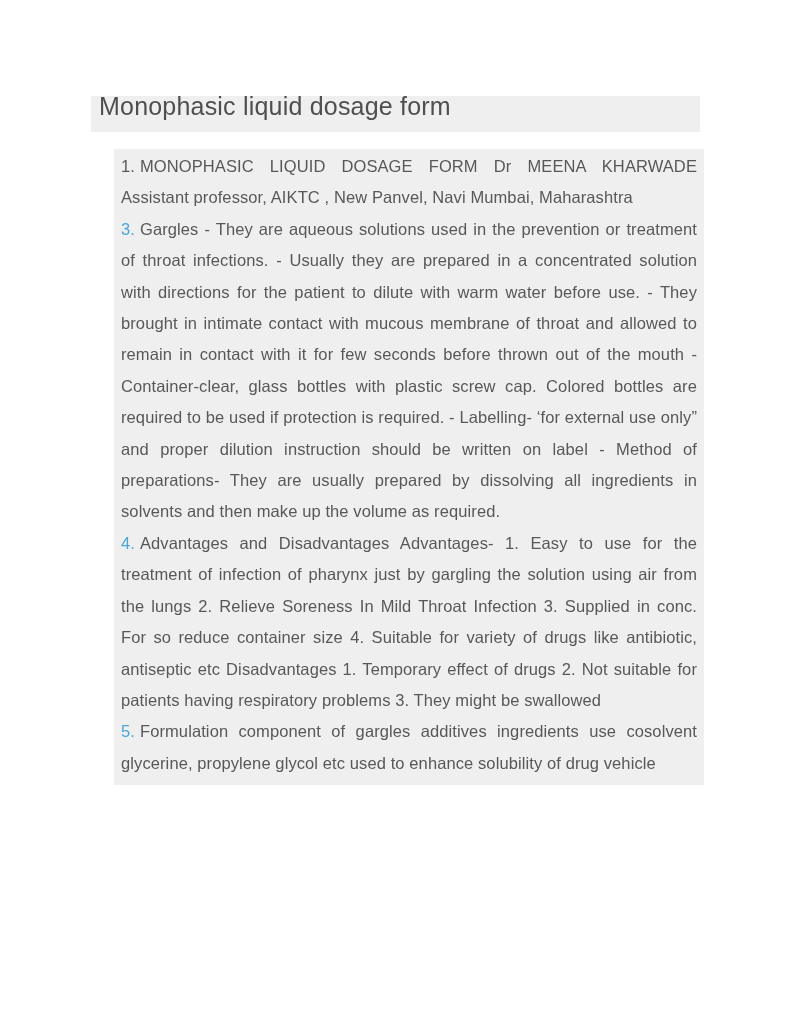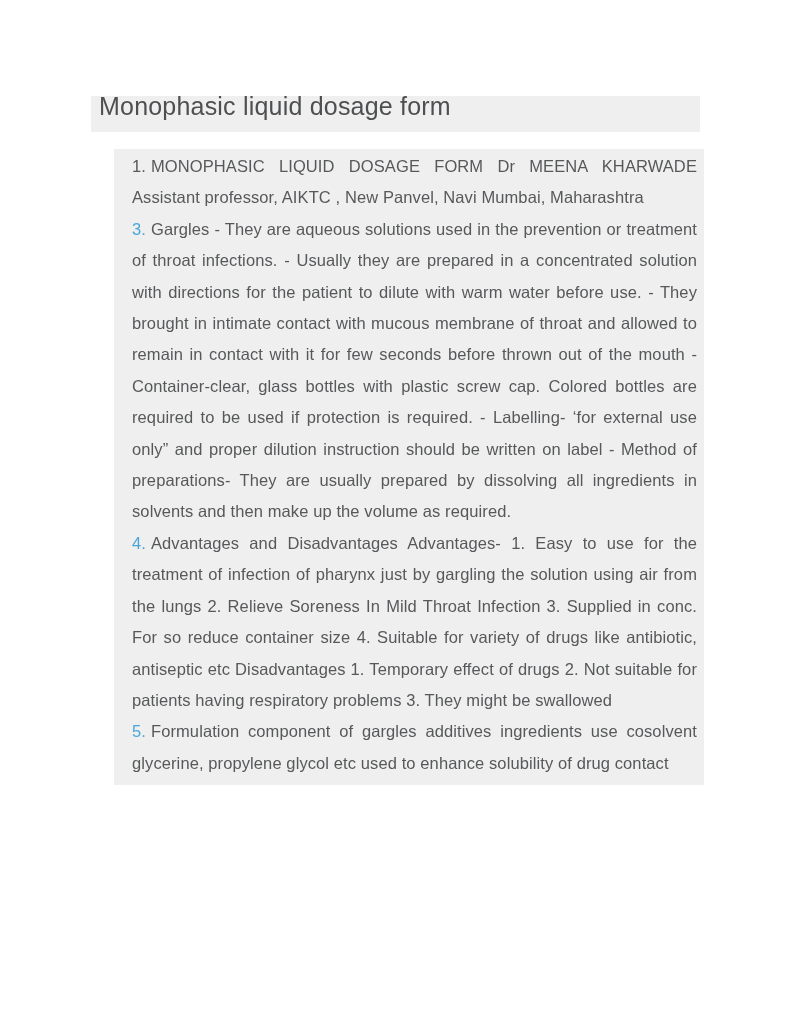--- a/index.html
+++ b/index.html
@@ -35,21 +35,21 @@
     color: #4e4f51;
     letter-spacing: 0.2px;
     white-space: nowrap;
   }
   .content-block {
     position: absolute;
     left: 114px;
     top: 149px;
     width: 590px;
     background: #efefef;
-    padding: 2px 7px 6px 18px;
+    padding: 2px 7px 6px 7px;
   }
   .para {
     margin: 0;
     font-size: 16.5px;
     line-height: 31.4px;
     color: #57585a;
     text-align: justify;
     letter-spacing: 0.1px;
   }
   .num {
@@ -70,17 +70,17 @@
 
   <div class="content-block">
 
     <p class="para"><span class="num">1.</span><span>MONOPHASIC LIQUID DOSAGE FORM Dr MEENA KHARWADE Assistant professor, AIKTC , New Panvel, Navi Mumbai, Maharashtra</span></p>
 
 
     <p class="para"><span class="num blue">3.</span><span>Gargles - They are aqueous solutions used in the prevention or treatment of throat infections. - Usually they are prepared in a concentrated solution with directions for the patient to dilute with warm water before use. - They brought in intimate contact with mucous membrane of throat and allowed to remain in contact with it for few seconds before thrown out of the mouth - Container-clear, glass bottles with plastic screw cap. Colored bottles are required to be used if protection is required. - Labelling- ‘for external use only” and proper dilution instruction should be written on label - Method of preparations- They are usually prepared by dissolving all ingredients in solvents and then make up the volume as required.</span></p>
 
     <p class="para"><span class="num blue">4.</span><span>Advantages and Disadvantages Advantages- 1. Easy to use for the treatment of infection of pharynx just by gargling the solution using air from the lungs 2. Relieve Soreness In Mild Throat Infection 3. Supplied in conc. For so reduce container size 4. Suitable for variety of drugs like antibiotic, antiseptic etc Disadvantages 1. Temporary effect of drugs 2. Not suitable for patients having respiratory problems 3. They might be swallowed</span></p>
 
-    <p class="para"><span class="num blue">5.</span><span>Formulation component of gargles additives ingredients use cosolvent glycerine, propylene glycol etc used to enhance solubility of drug contact</span></p>
+    <p class="para"><span class="num blue">5.</span><span>Formulation component of gargles additives ingredients use cosolvent glycerine, propylene glycol etc used to enhance solubility of drug vehicle</span></p>
 
   </div>
 
 </div>
 
 </body></html>

